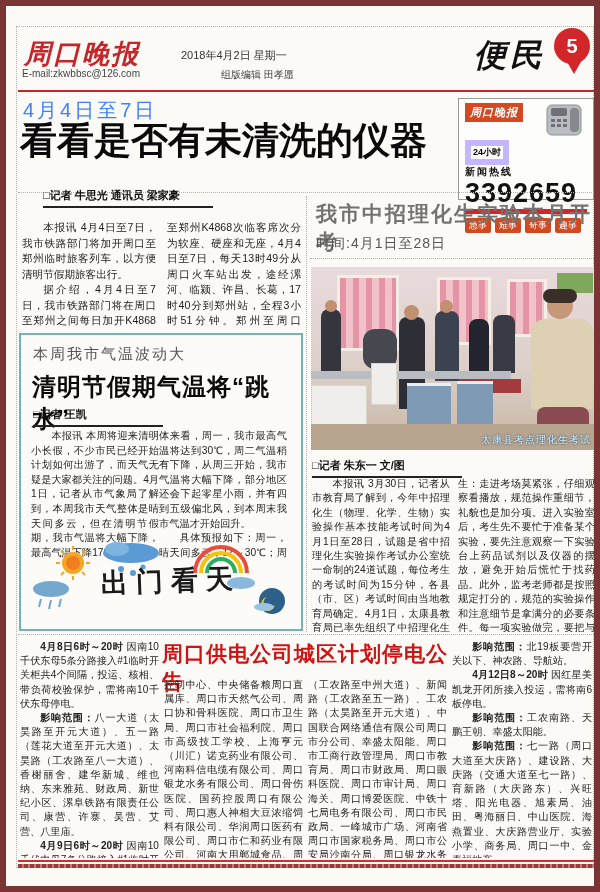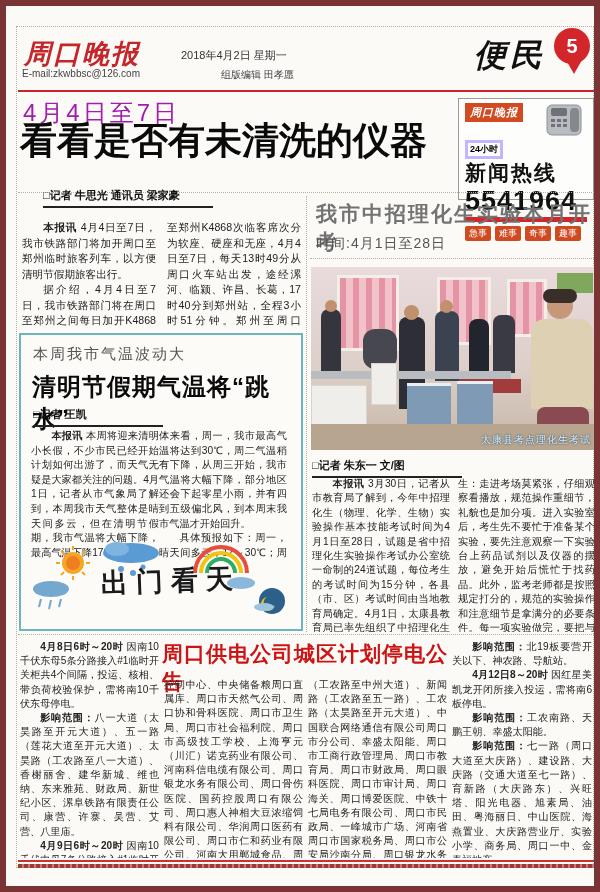--- a/index.html
+++ b/index.html
@@ -20,51 +20,51 @@
           font-weight:bold; font-style:italic; font-size:32px; color:#111; letter-spacing:4px; }
   .pin { position:absolute; left:548px; top:22px; width:36px; height:36px; background:#d3262a;
           border-radius:50%; color:#fff; font-size:20px; font-weight:bold;
           display:flex; align-items:center; justify-content:center; }
   .pin-tail { position:absolute; left:560px; top:54px; width:0; height:0;
           border-left:8px solid transparent; border-right:8px solid transparent;
           border-top:14px solid #d3262a; }
   .mast-rule { position:absolute; left:12px; top:84px; width:576px; height:2px; background:#c4262a; }
 
   
-  .kicker { position:absolute; left:17px; top:91px; font-size:24px; color:#a21caf; letter-spacing:3px; }
+  .kicker { position:absolute; left:17px; top:91px; font-size:20px; color:#3b82f6; letter-spacing:3px; }
   .lead-headline { position:absolute; left:14px; top:114px; width:440px;
           font-family:"Liberation Serif", serif; font-weight:bold; font-size:37px;
           color:#0a0a0a; letter-spacing:0px; line-height:1.15; }
 
   
   .hotline { position:absolute; left:452px; top:92px; width:136px; height:102px;
           border:1px solid #999; background:#fdfdfb; padding:4px 6px; }
   .hl-row1 { display:flex; justify-content:space-between; align-items:flex-start; }
   .hl-logo { background:#d14a22; color:#fff; font-family:"Liberation Serif", serif;
           font-style:italic; font-weight:bold; font-size:11px; padding:2px 5px; letter-spacing:1px; }
   .hl-phone { width:46px; height:34px; }
-  .hl-24 { display:inline-block; border:3px solid #c4b5fd; font-size:9px; font-weight:bold;
+  .hl-24 { display:inline-block; border:6px solid #c4b5fd; font-size:9px; font-weight:bold;
           padding:0 2px; margin-top:3px; }
-  .hl-label { font-size:21px; font-weight:bold; color:#111; letter-spacing:2px; }
+  .hl-label { font-size:10px; font-weight:bold; color:#111; letter-spacing:2px; }
   .hl-number { font-size:27px; font-weight:bold; color:#111; letter-spacing:1px; line-height:1.05; }
   .hl-bar { height:5px; background:#d3262a; margin:2px 0 4px 0; }
   .hl-tags { display:flex; gap:4px; }
   .hl-tag { background:#cf4a20; color:#fff; font-size:9px; padding:1px 4px; border-radius:2px; }
 
   .rule-dotted-h { position:absolute; border-top:1px dotted #b5b0a8; }
   .rule-dotted-v { position:absolute; border-left:1px dotted #b5b0a8; }
 
   
   .byline { position:absolute; font-size:11px; font-weight:bold; color:#111;
           border-bottom:2px solid #222; padding-bottom:3px; }
   .col { position:absolute; overflow:hidden; font-size:10.6px; line-height:15.5px;
           color:#222; text-align:justify; }
   .col p { text-indent:2em; }
   .col p.noindent { text-indent:0; }
-  .lead-in { font-weight:bold; }
+  .lead-in { font-weight:normal; }
 
   
   .weather-box { position:absolute; left:13px; top:327px; width:284px; height:298px;
           border:2px solid #6fb3bd; background:#fcfbf8; }
   .wb-kicker { position:absolute; left:12px; top:10px; font-size:15px; color:#555; letter-spacing:2px; }
   .wb-headline { position:absolute; left:11px; top:36px; font-size:24px; font-weight:bold;
           color:#0a0a0a; letter-spacing:1px; }
   .wb-byline { left:12px; top:72px; width:130px; }
   .wb-col { font-size:10.2px; line-height:14.6px; }
   .wb-graphic { position:absolute; left:8px; top:202px; width:266px; height:86px; }
@@ -132,21 +132,21 @@
         <rect x="10" y="16" width="4" height="3" fill="#6e7276"></rect>
           <rect x="16" y="16" width="4" height="3" fill="#6e7276"></rect>
           <rect x="22" y="16" width="4" height="3" fill="#6e7276"></rect>
         <rect x="10" y="21" width="4" height="3" fill="#6e7276"></rect>
           <rect x="16" y="21" width="4" height="3" fill="#6e7276"></rect>
           <rect x="22" y="21" width="4" height="3" fill="#6e7276"></rect>
       </svg>
     </div>
     <span class="hl-24">24小时</span>
     <div class="hl-label">新闻热线</div>
-    <div class="hl-number">5541964</div>
+    <div class="hl-number">3392659</div>
     <div class="hl-bar"></div>
     <div class="hl-tags">
       <span class="hl-tag">急事</span>
       <span class="hl-tag">难事</span>
       <span class="hl-tag">奇事</span>
       <span class="hl-tag">趣事</span>
     </div>
   </div>
 
   <div class="rule-dotted-h" style="left:12px; top:186px; width:576px;"></div>

